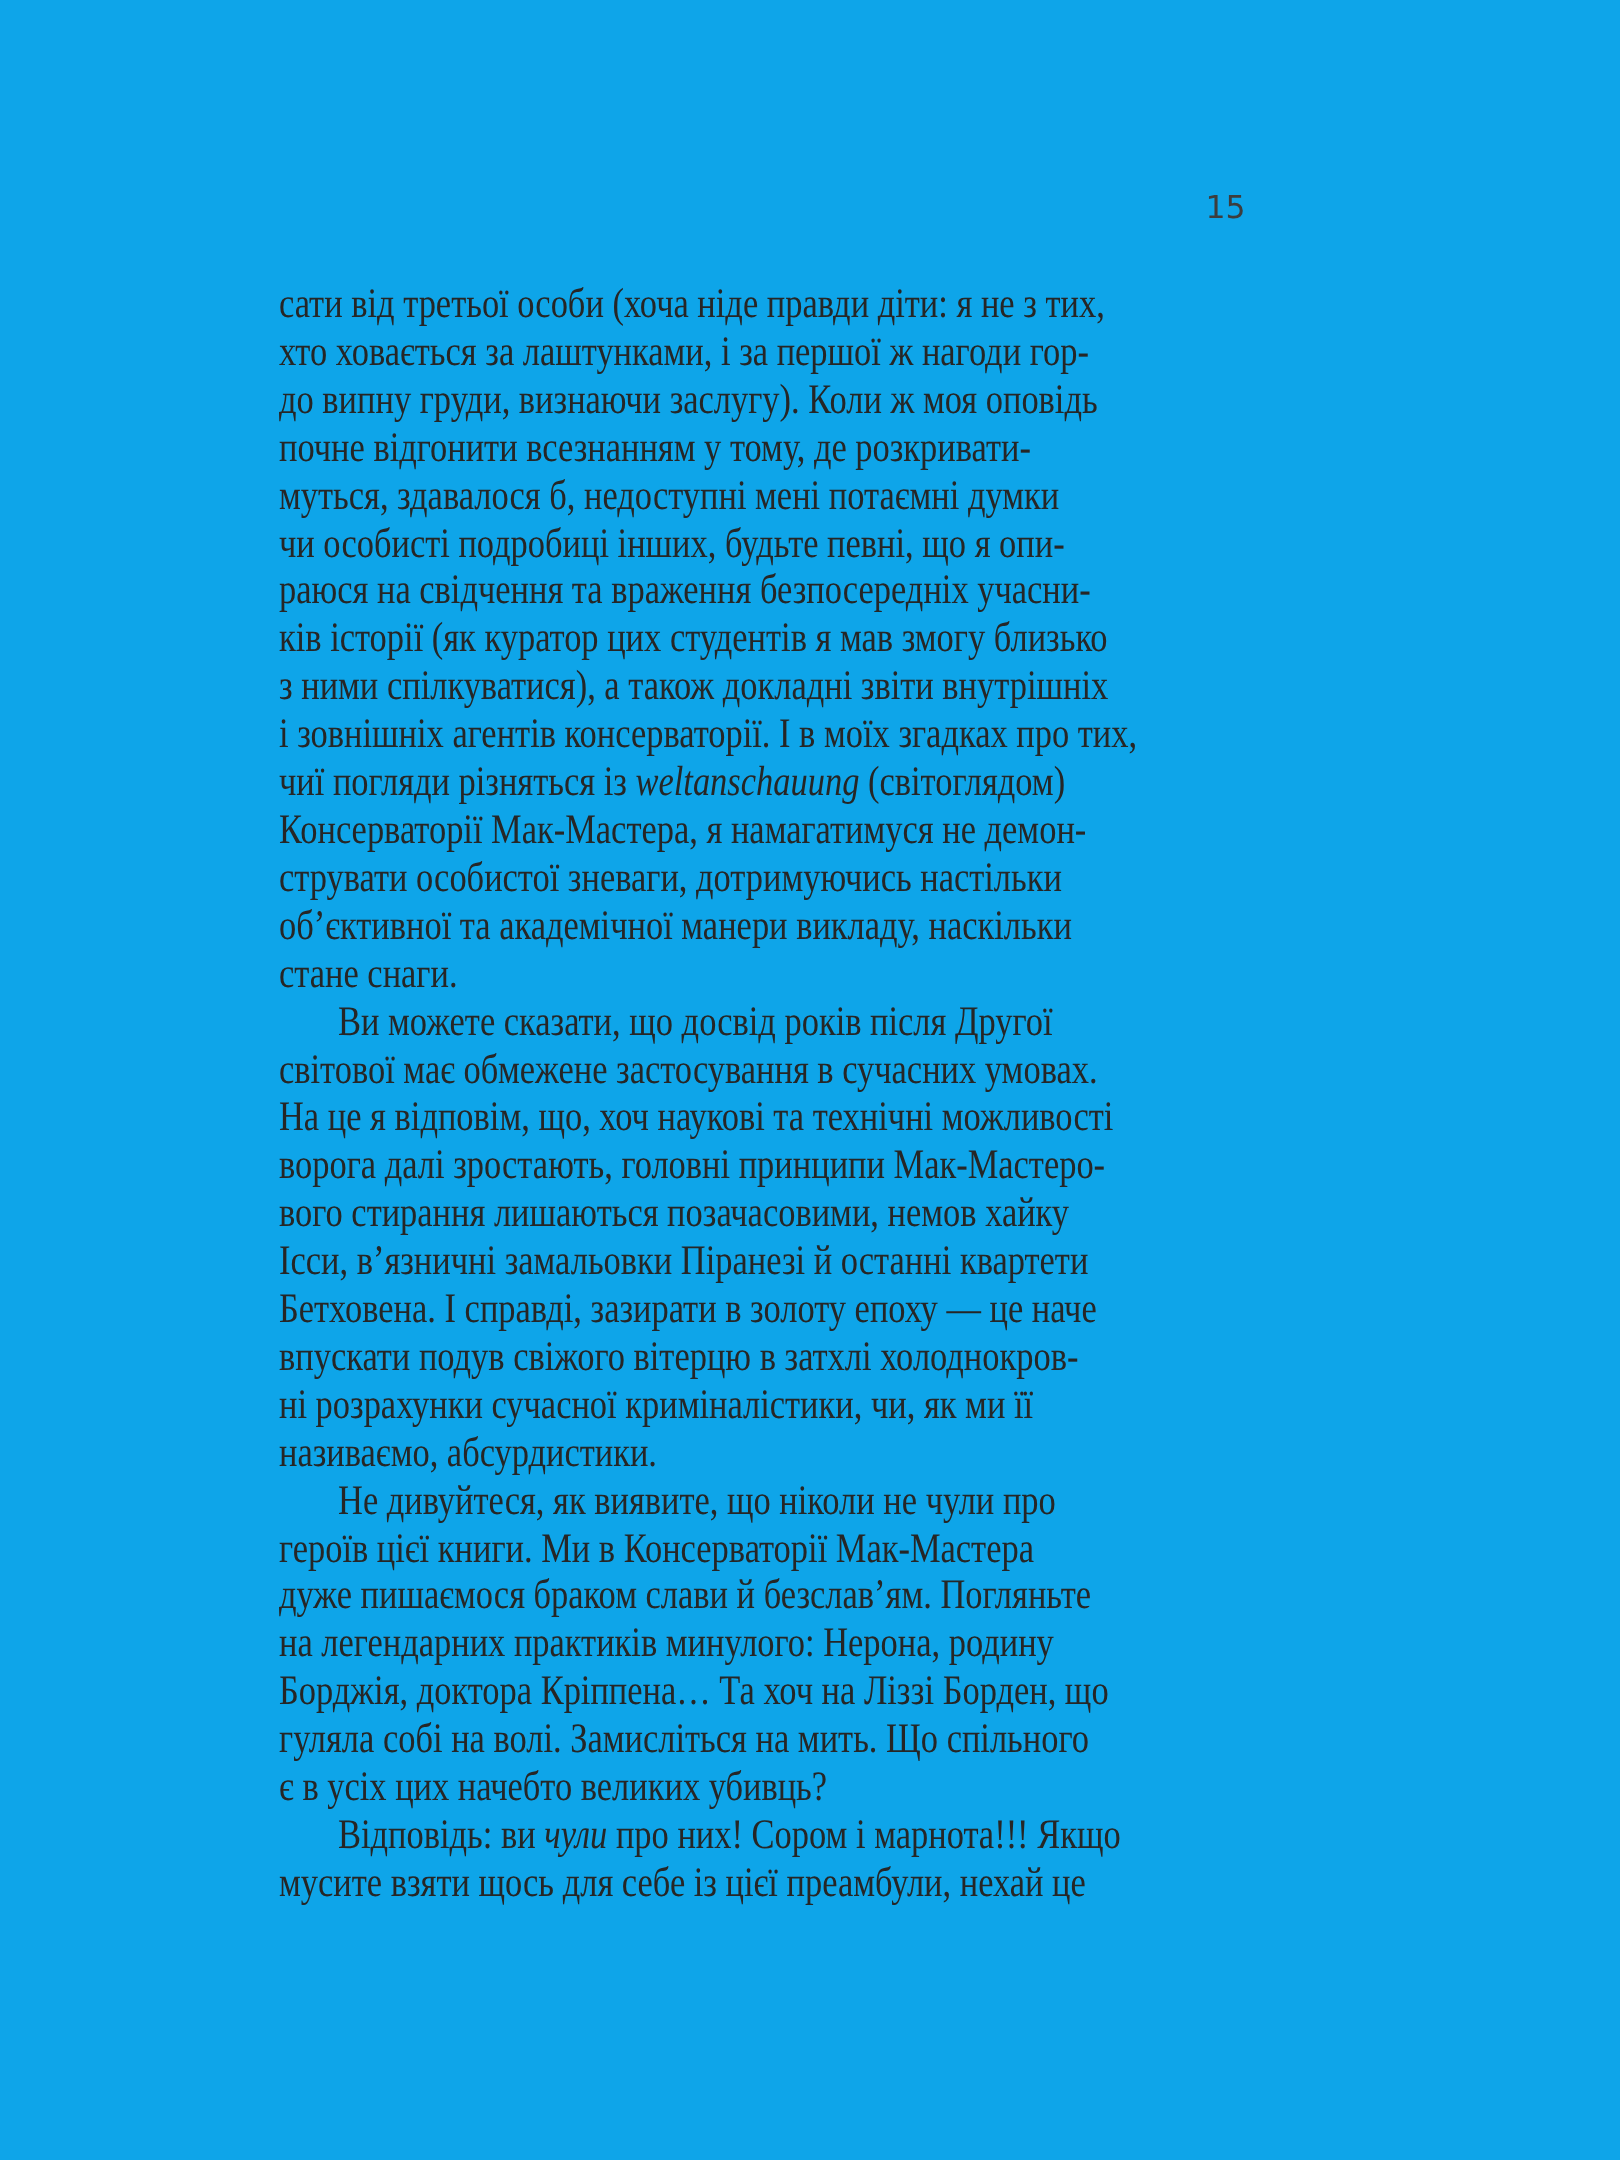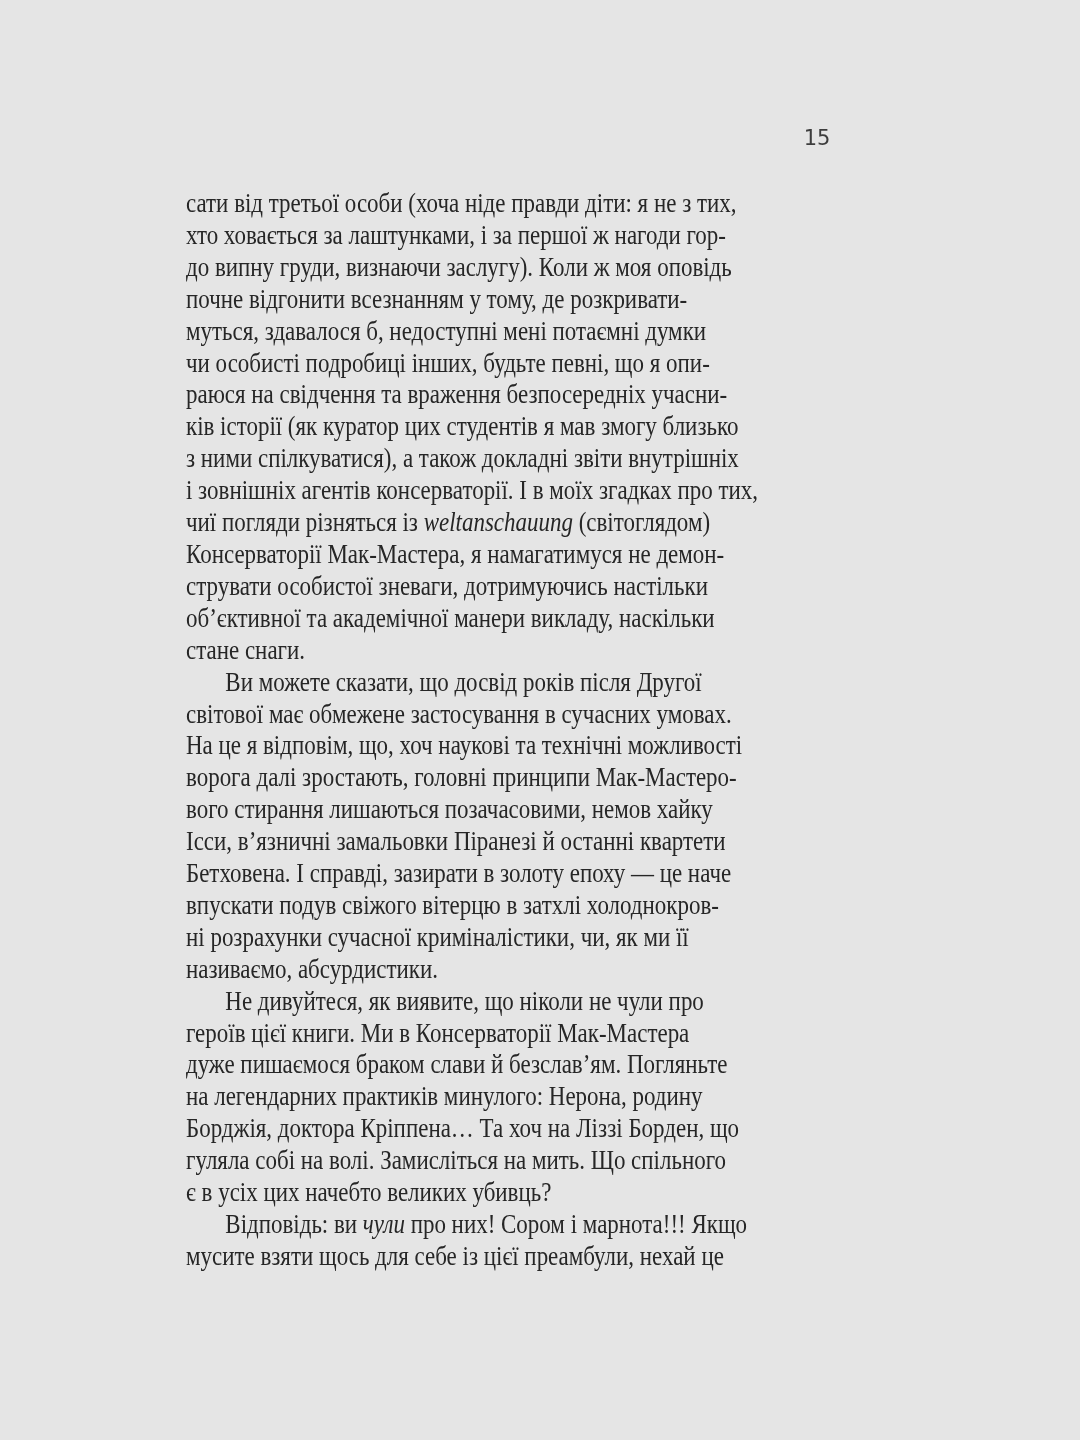--- a/index.html
+++ b/index.html
@@ -4,21 +4,21 @@
 <style>
   html, body {
     margin: 0;
     padding: 0;
     background: #ffffff;
   }
   .page {
     position: relative;
     width: 1080px;
     height: 1440px;
-    background: #e5e5e5;
+    background: #0ea5e9;
     overflow: hidden;
     font-family: "Liberation Serif", serif;
     color: #262626;
   }
   .page-number {
     position: absolute;
     top: 126px;
     left: 792px;
     width: 50px;
     text-align: center;

